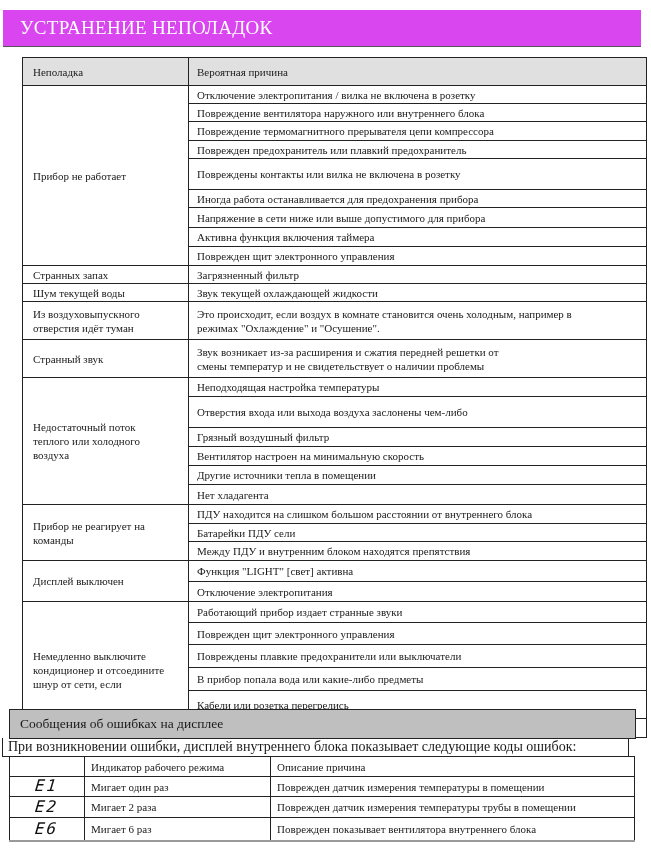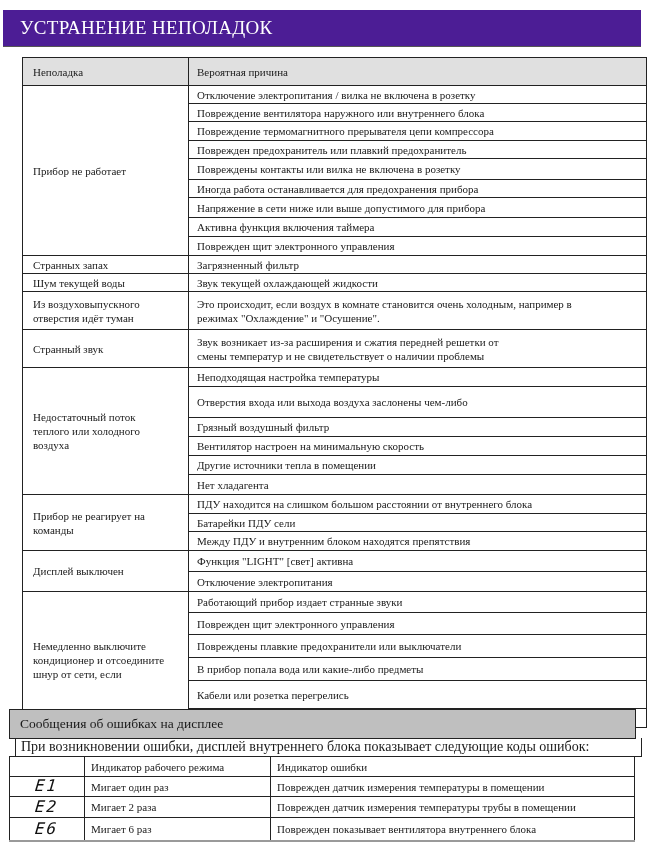--- a/index.html
+++ b/index.html
@@ -1,30 +1,30 @@
 <!DOCTYPE html>
 <html><head>
 <meta charset="utf-8">
 <style>
   html, body { margin: 0; padding: 0; background: #ffffff; }
   body { width: 651px; height: 849px; position: relative; overflow: hidden;
          font-family: "Liberation Serif", "DejaVu Serif", serif; color: #1a1a1a; }
   .title-bar { position: absolute; left: 3px; top: 10px; width: 638px; height: 36px;
-               background: #4c1d95; border-bottom: 1px solid #555; }
+               background: #d946ef; border-bottom: 1px solid #555; }
   .title-bar span { position: absolute; left: 17px; top: 7px; font-size: 19px; color: #ffffff;
                     letter-spacing: 0.3px; }
   .tbl { position: absolute; left: 22px; width: 625px; border-collapse: collapse; table-layout: fixed; }
   .tbl td { border: 1px solid #222; padding: 0 0 0 8px; font-size: 11px; vertical-align: middle;
             line-height: 14px; overflow: hidden; }
   .tbl td.c1 { width: 155px; padding-left: 10px; }
   .tbl tr.hdr td { background: #e0e0e0; height: 27px; }
   .err-title { position: absolute; left: 9px; top: 709px; width: 615px; height: 28px;
                background: #bfbfbf; border: 1px solid #222; font-size: 13.5px; padding-left: 10px;
                line-height: 28px; }
-  .err-intro { position: absolute; left: 15px; top: 738px; width: 620px; height: 18px;
+  .err-intro { position: absolute; left: 2px; top: 738px; width: 620px; height: 18px;
                border: 1px solid #222; border-top: none; font-size: 14px; padding-left: 5px; line-height: 18px; }
   .etbl { position: absolute; left: 9px; top: 756px; width: 626px; border-collapse: collapse; table-layout: fixed; }
   .etbl td { border: 1px solid #222; font-size: 11px; padding-left: 6px; line-height: 14px; }
   .etbl td.code { width: 74px; text-align: center; padding: 0; }
   .etbl td.ind { width: 178px; }
   .seg { font-family: "DejaVu Sans Mono", monospace; font-style: italic; font-size: 16px;
          letter-spacing: 2px; color: #111; transform: skewX(-6deg); display: inline-block; }
   .bottom-shadow { position: absolute; left: 9px; top: 840px; width: 626px; height: 2px; background: #9a9a9a; }
 </style>
 </head>
@@ -47,21 +47,21 @@
     </tr>
     <tr style="height:18px">
         <td>Повреждение вентилятора наружного или внутреннего блока</td>
       </tr>
     <tr style="height:19px">
         <td>Повреждение термомагнитного прерывателя цепи компрессора</td>
       </tr>
     <tr style="height:18px">
         <td>Поврежден предохранитель или плавкий предохранитель</td>
       </tr>
-    <tr style="height:21px">
+    <tr style="height:31px">
         <td>Повреждены контакты или вилка не включена  в розетку</td>
       </tr>
     <tr style="height:18px">
         <td>Иногда работа останавливается для предохранения прибора</td>
       </tr>
     <tr style="height:20px">
         <td>Напряжение  в сети ниже или выше допустимого для прибора</td>
       </tr>
     <tr style="height:19px">
         <td>Активна функция включения таймера</td>
@@ -152,21 +152,21 @@
 </table>
 
 <div class="err-title">Сообщения об ошибках на дисплее</div>
 <div class="err-intro">При возникновении ошибки, дисплей внутреннего блока показывает следующие коды ошибок:</div>
 
 <table class="etbl">
   <tbody>
     <tr style="height:20px">
       <td class="code"></td>
       <td class="ind">Индикатор рабочего режима</td>
-      <td>Индикатор ошибки</td>
+      <td>Описание причина</td>
     </tr>
     <tr style="height:20px">
       <td class="code"><span class="seg">E1</span></td>
       <td class="ind">Мигает один раз</td>
       <td>Поврежден датчик измерения температуры в помещении</td>
     </tr>
     <tr style="height:21px">
       <td class="code"><span class="seg">E2</span></td>
       <td class="ind">Мигает  2 раза</td>
       <td>Поврежден датчик измерения температуры трубы в помещении</td>

